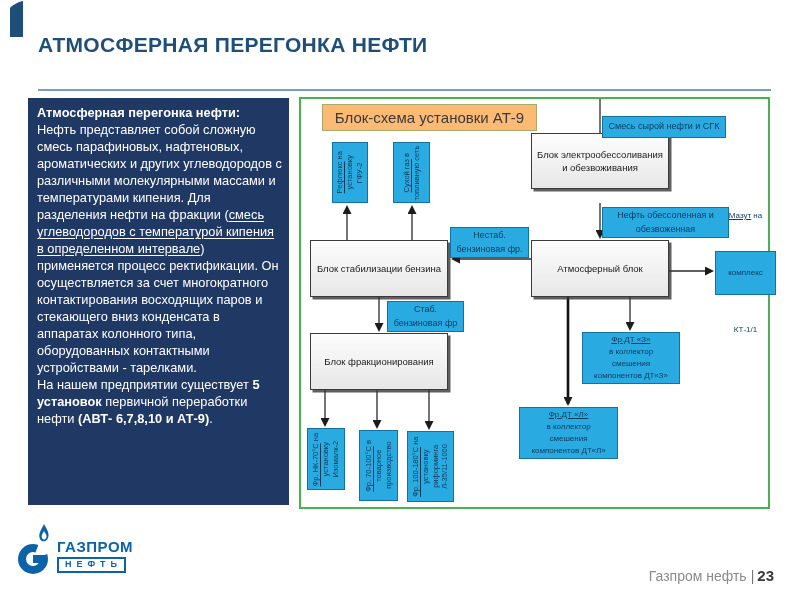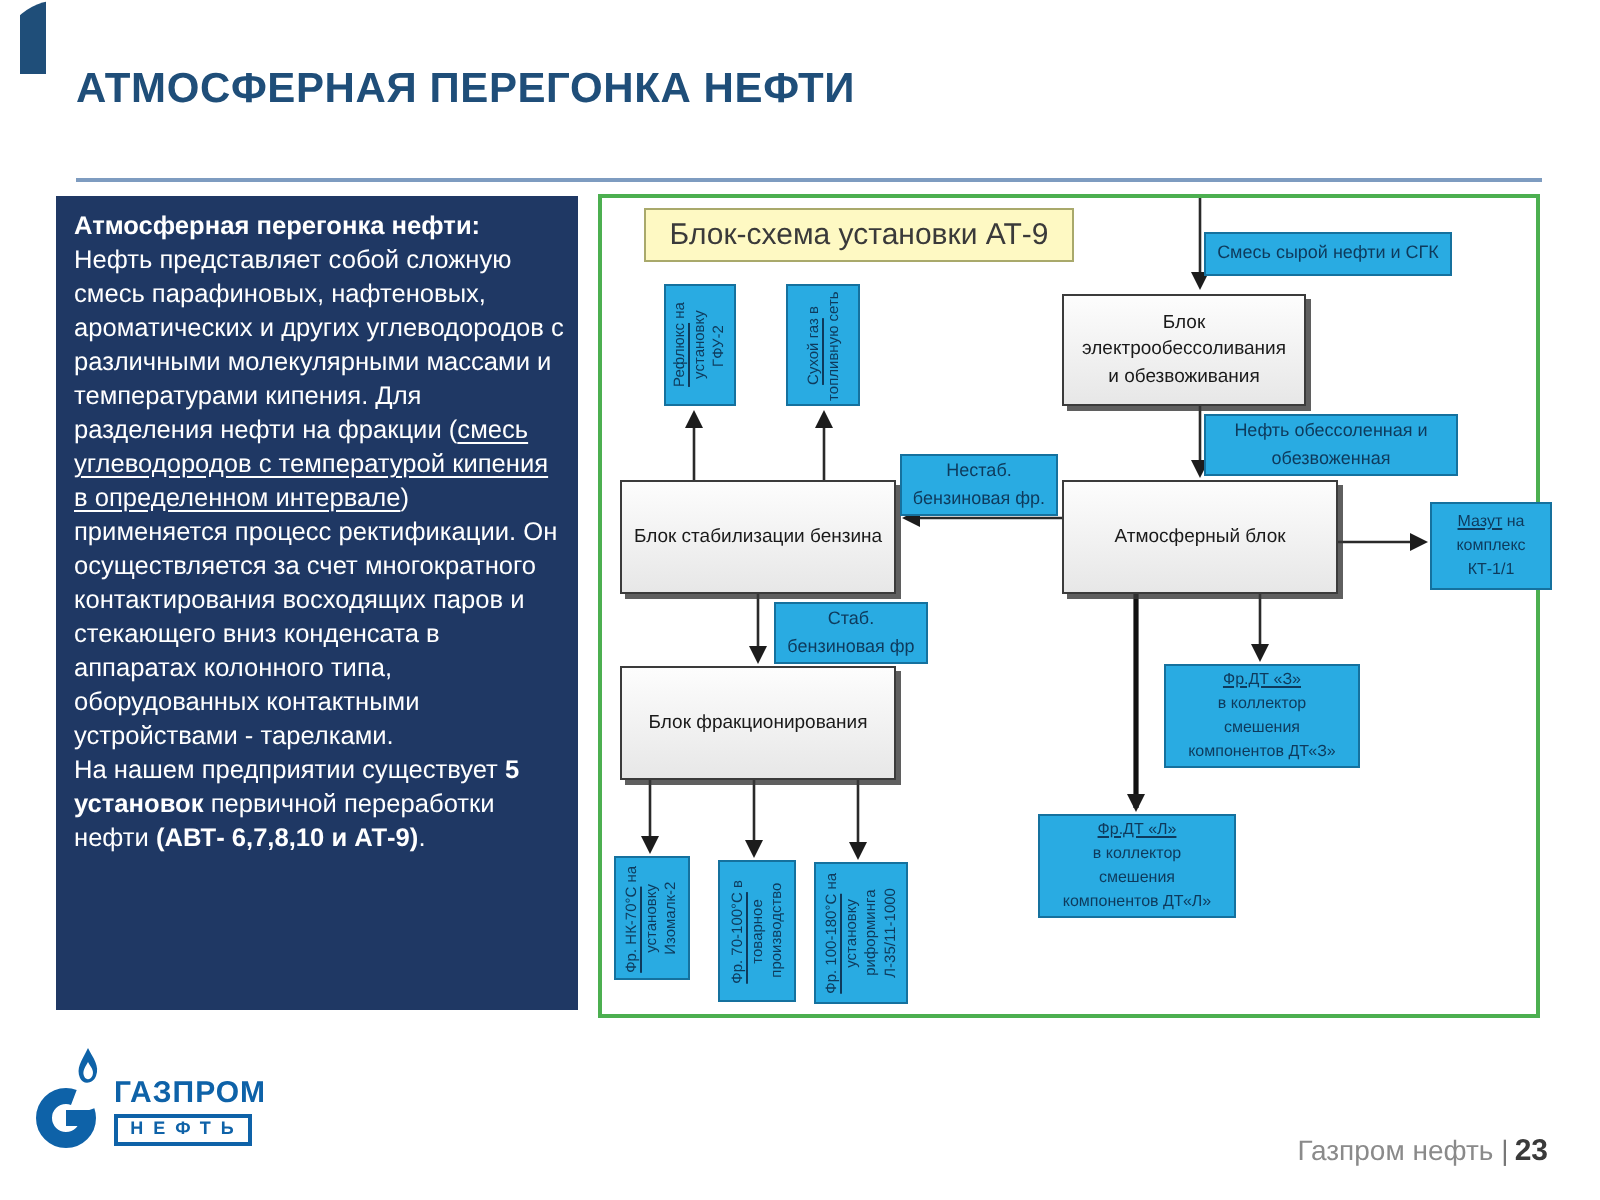--- a/index.html
+++ b/index.html
@@ -15,21 +15,21 @@
   
   .info-panel{position:absolute;left:28px;top:98px;width:261px;height:407px;background:#1F3864;
               color:#fff;box-sizing:border-box;padding:6px 7px 0 9px;font-size:12.8px;line-height:17px;}
   .info-panel .hd{font-weight:bold;}
   .info-panel u{text-underline-offset:2px;}
   .info-panel .b{font-weight:bold;}
 
   
   .chart{position:absolute;left:299px;top:97px;width:471px;height:412px;background:#fff;
          border:2px solid #4CAF50;box-sizing:border-box;}
-  .chart-title{position:absolute;left:21px;top:5px;width:215px;height:27px;background:#fef9c3;
+  .chart-title{position:absolute;left:21px;top:5px;width:215px;height:27px;background:#fdba74;
                border:1px solid #A9A96B;box-sizing:border-box;color:#3a3a3a;font-size:15px;
                display:flex;align-items:center;justify-content:center;white-space:nowrap;}
 
   .pbox{position:absolute;background:linear-gradient(180deg,#fdfdfd 0%,#e7e7e7 100%);
         border:1.4px solid #3b3b3b;box-shadow:2.5px 2.5px 0 rgba(55,55,55,.8);box-sizing:border-box;
         display:flex;flex-direction:column;align-items:center;justify-content:center;
         text-align:center;font-size:9.5px;line-height:1.4;color:#1a1a1a;}
 
   .cbox{position:absolute;background:#29ABE2;border:1px solid #15719E;box-sizing:border-box;
         display:flex;flex-direction:column;align-items:center;justify-content:center;
@@ -90,21 +90,21 @@
       <line x1="368" y1="172" x2="411" y2="172" stroke="#2a2a2a" stroke-width="1.3" marker-end="url(#ah)"></line>
       <line x1="329" y1="198" x2="329" y2="230" stroke="#2a2a2a" stroke-width="1.3" marker-end="url(#ah)"></line>
       <line x1="267" y1="198" x2="267" y2="305" stroke="#111" stroke-width="2.6" marker-end="url(#ah)"></line>
       <line x1="24" y1="291" x2="24" y2="326" stroke="#2a2a2a" stroke-width="1.3" marker-end="url(#ah)"></line>
       <line x1="76" y1="291" x2="76" y2="328" stroke="#2a2a2a" stroke-width="1.3" marker-end="url(#ah)"></line>
       <line x1="128" y1="291" x2="128" y2="329" stroke="#2a2a2a" stroke-width="1.3" marker-end="url(#ah)"></line>
     </svg>
 
     <div class="chart-title">Блок-схема установки АТ-9</div>
 
-    <div class="pbox" style="left:230px;top:48px;width:122px;height:56px;align-items:center;">
+    <div class="pbox" style="left:230px;top:34px;width:138px;height:56px;align-items:center;">
       <div>Блок электрообессоливания</div>
       <div>и обезвоживания</div>
     </div>
     <div class="pbox" style="left:230px;top:141px;width:138px;height:57px;">
       <div>Атмосферный блок</div>
     </div>
     <div class="pbox" style="left:9px;top:141px;width:138px;height:57px;">
       <div>Блок стабилизации бензина</div>
     </div>
     <div class="pbox" style="left:9px;top:234px;width:138px;height:57px;">
@@ -119,21 +119,21 @@
       <div>обезвоженная</div>
     </div>
     <div class="cbox lg" style="left:149px;top:128px;width:79px;height:31px;">
       <div>Нестаб.</div>
       <div>бензиновая фр.</div>
     </div>
     <div class="cbox lg" style="left:86px;top:202px;width:77px;height:31px;">
       <div>Стаб.</div>
       <div>бензиновая фр</div>
     </div>
-    <div class="cbox" style="left:414px;top:152px;width:61px;height:44px;font-size:8px;">
+    <div class="cbox" style="left:414px;top:152px;width:61px;height:44px;font-size:8px;gap:45px;">
       <div><u>Мазут</u><span> на</span></div>
       <div>комплекс</div>
       <div>КТ-1/1</div>
     </div>
     <div class="cbox" style="left:281px;top:233px;width:98px;height:52px;font-size:8px;">
       <div><u>Фр.ДТ «З»</u></div>
       <div>в коллектор</div>
       <div>смешения</div>
       <div>компонентов ДТ«З»</div>
     </div>

